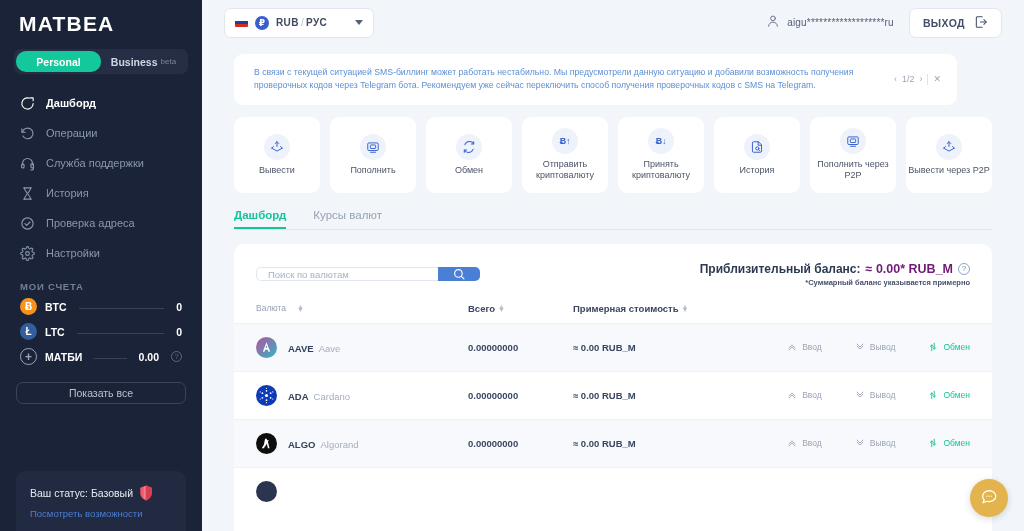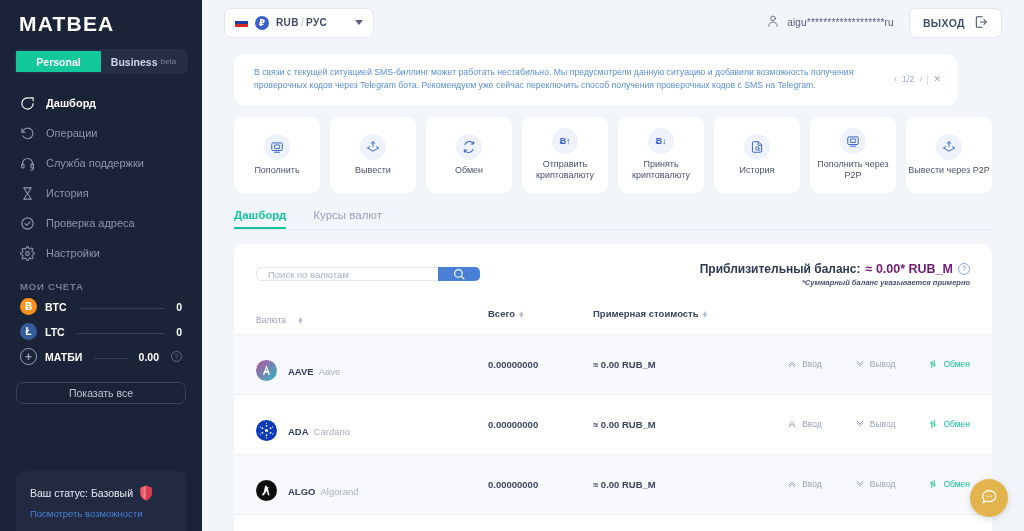--- a/index.html
+++ b/index.html
@@ -27,21 +27,21 @@
   }
   .seg-wrap {
     margin: 13px 14px 0 14px;
     background: #252e45;
     border-radius: 7px;
     display: flex; height: 25px;
     padding: 2px;
   }
   .seg {
     flex: 1; display: flex; align-items: center; justify-content: center;
-    font-size: 10.5px; font-weight: bold; border-radius: 1px;
+    font-size: 10.5px; font-weight: bold; border-radius: 10px;
     color: #cfd6e4; cursor: pointer; gap: 3px;
   }
   .seg.active { background: #13c89b; color: #ffffff; }
   .seg .beta { font-size: 8px; font-weight: normal; color: #7a8599; }
 
   .nav { margin-top: 14px; }
   .nav-item {
     display: flex; align-items: center; gap: 11px;
     padding: 7.5px 0 7.5px 20px;
     color: #8b96ac; font-size: 11px; cursor: pointer;
@@ -173,32 +173,32 @@
   .search-btn {
     width: 42px; background: #4a7fd6; border-radius: 0 5px 5px 0;
     display: flex; align-items: center; justify-content: center; cursor: pointer;
   }
   .bal-wrap { margin-left: auto; text-align: right; }
   .bal-line { display: flex; align-items: center; justify-content: flex-end; gap: 5px; }
   .bal-label { font-size: 12px; font-weight: bold; color: #2d3a52; }
   .bal-value { font-size: 12.5px; font-weight: bold; color: #701a75; }
   .bal-q { width: 12px; height: 12px; border: 1px solid #8fa5c9; border-radius: 50%;
     color: #6d88b4; font-size: 8px; line-height: 10px; text-align: center; }
-  .bal-note { font-size: 7.5px; color: #46506a; margin-top: 2px; font-weight: bold; font-style: italic; }
+  .bal-note { font-size: 7.5px; color: #46506a; margin-top: 2px; font-weight: bold; }
 
   .thead { display: flex; padding: 0 22px 9px 22px; }
   .th { font-size: 8.5px; color: #98a2b5; display: flex; align-items: center; gap: 3px; cursor: pointer; }
   .sort-ico { display: inline-flex; flex-direction: column; line-height: 3px; font-size: 7px; color: #b6bfcf; }
 
   .row { display: flex; align-items: center; padding: 13px 22px; border-top: 1px solid #eef1f6; }
   .row.alt { background: #f7f9fc; }
   .coin-ico { width: 21px; height: 21px; border-radius: 50%; flex: 0 0 21px;
     display: flex; align-items: center; justify-content: center; }
   .coin-ico svg { width: 21px; height: 21px; }
-  .c-cur { width: 232px; display: flex; align-items: center; gap: 11px; margin-top: 12px; }
+  .c-cur { width: 212px; display: flex; align-items: center; gap: 11px; }
   .c-sym { font-size: 9.5px; font-weight: bold; color: #32405c; }
   .c-nm { font-size: 9.5px; color: #a6aebe; margin-left: 5px; }
   .c-total { width: 105px; font-size: 9.5px; color: #3a4660; font-weight: bold; }
   .c-est { width: 175px; font-size: 9.5px; color: #3a4660; font-weight: bold; }
   .c-act { display: flex; align-items: center; gap: 33px; margin-left: auto; }
   .act { display: flex; align-items: center; gap: 5px; font-size: 8.5px;
     color: #9aa4b7; cursor: pointer; text-align: center; }
   .act.exch { color: #17c49b; }
   .act svg { width: 10px; height: 10px; }
 
@@ -385,39 +385,39 @@
         <span>1/2</span>
         <span>›</span>
         <span class="banner-div"></span>
         <span>✕</span>
       </div>
     </div>
 
     <div class="cards">
       <div class="card">
         <span class="card-ico">
-          <svg viewBox="0 0 24 24" fill="none" stroke="#3b63c9" stroke-width="1.7" stroke-linejoin="round">
-              <rect x="3" y="5" width="18" height="13" rx="2"></rect>
-              <rect x="7.5" y="8.5" width="9" height="6" rx="1"></rect>
-              <path d="M7 21h10"></path>
-            </svg>
-        </span>
-        <span class="card-label">Пополнить</span>
-      </div>
-      <div class="card">
-        <span class="card-ico">
           <svg viewBox="0 0 24 24" fill="none" stroke="#3b63c9" stroke-width="1.7" stroke-linecap="round" stroke-linejoin="round">
               <path d="M12 3v8"></path>
               <path d="M9 6l3-3 3 3"></path>
               <path d="M3 14l9 5 9-5"></path>
               <path d="M6 11l-3 3"></path>
               <path d="M18 11l3 3"></path>
             </svg>
         </span>
         <span class="card-label">Вывести</span>
+      </div>
+      <div class="card">
+        <span class="card-ico">
+          <svg viewBox="0 0 24 24" fill="none" stroke="#3b63c9" stroke-width="1.7" stroke-linejoin="round">
+              <rect x="3" y="5" width="18" height="13" rx="2"></rect>
+              <rect x="7.5" y="8.5" width="9" height="6" rx="1"></rect>
+              <path d="M7 21h10"></path>
+            </svg>
+        </span>
+        <span class="card-label">Пополнить</span>
       </div>
       <div class="card">
         <span class="card-ico">
           <svg viewBox="0 0 24 24" fill="none" stroke="#3b63c9" stroke-width="1.8" stroke-linecap="round" stroke-linejoin="round">
               <path d="M20 6.5A8.5 8.5 0 0 0 5 8"></path>
               <path d="M20 3v4h-4"></path>
               <path d="M4 17.5A8.5 8.5 0 0 0 19 16"></path>
               <path d="M4 21v-4h4"></path>
             </svg>
         </span>

